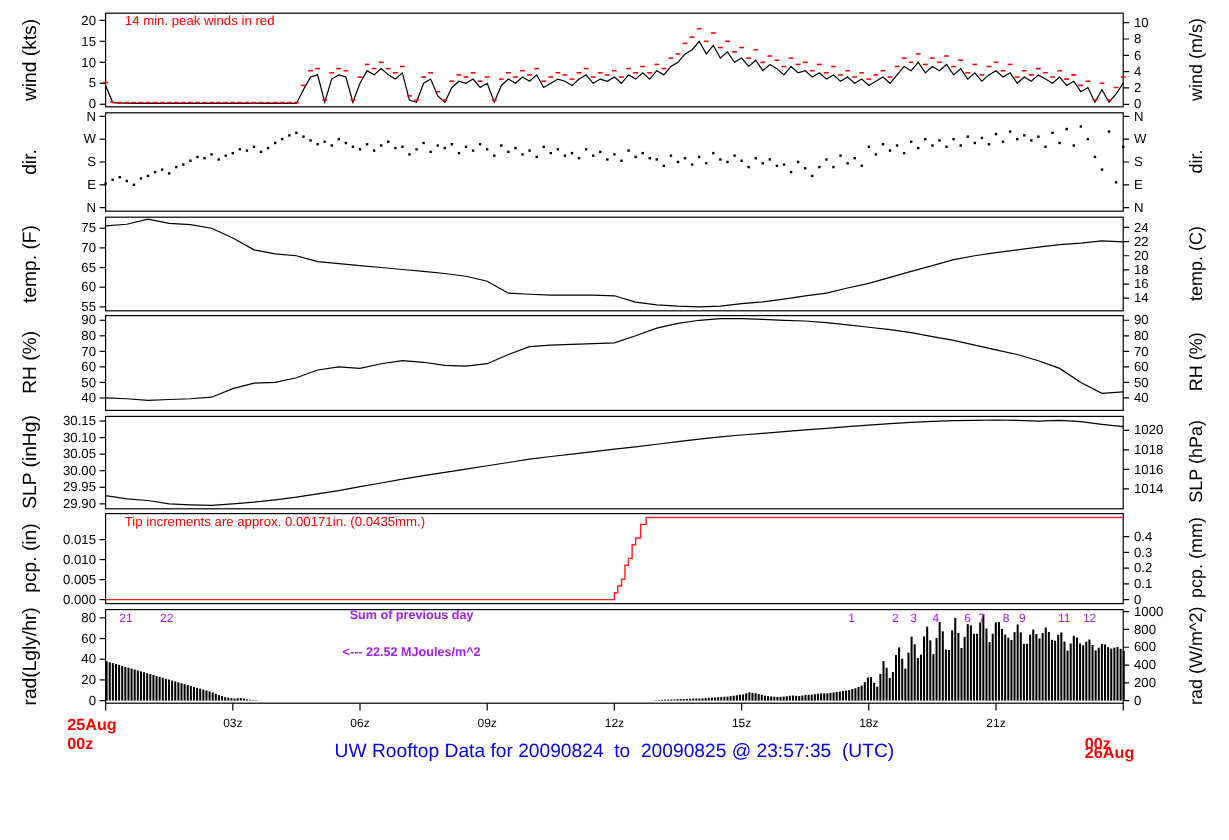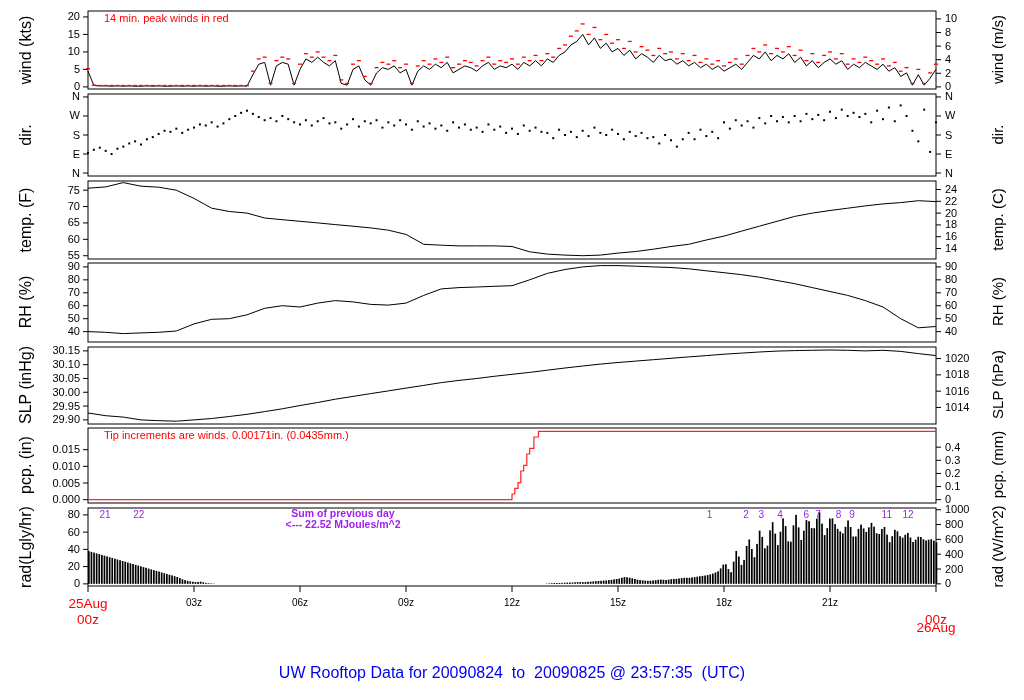--- a/index.html
+++ b/index.html
@@ -4,22 +4,22 @@
 <style>
   html,body{margin:0;padding:0;background:#ffffff;}
   body{width:1024px;height:700px;overflow:hidden;font-family:"Liberation Sans",sans-serif;position:relative;}
   #app{position:absolute;left:0;top:0;width:1024px;height:700px;}
   #plot{position:absolute;left:0;top:0;}
   .ylab{position:absolute;width:140px;text-align:center;transform:rotate(-90deg);font-size:16px;color:#000;white-space:nowrap;}
   .ylab.right{font-size:15px;}
   .note{position:absolute;font-size:11px;white-space:pre;}
   .red{color:#ff0000;}
   .purple{color:#a020f0;font-size:10.5px;font-weight:bold;}
-  .datelab{position:absolute;width:64px;text-align:center;color:#ff0000;font-size:13.5px;line-height:16px;}
-  #title{position:absolute;left:0;top:664px;width:1024px;text-align:center;color:#0000ee;font-size:16px;white-space:pre;}
+  .datelab{position:absolute;width:64px;text-align:left;color:#ff0000;font-size:13.5px;line-height:16px;font-weight:bold;}
+  #title{position:absolute;left:0;top:618px;width:1024px;text-align:center;color:#0000ee;font-size:16px;white-space:pre;}
   svg text{font-family:"Liberation Sans",sans-serif;}
 </style>
 </head>
 <body>
 
 <div id="app">
   <svg id="plot" width="1024" height="700">
       <g>
         <rect x="88" y="11" width="848" height="78" fill="none" stroke="#000000" stroke-width="1"></rect>
         <line x1="83" y1="86.90134529147983" x2="88" y2="86.90134529147983" stroke="#000000"></line>
@@ -726,23 +726,23 @@
 
   <div class="ylab right" style="left:927px;top:41px">wind (m/s)</div>
   <div class="ylab right" style="left:927px;top:126px">dir.</div>
   <div class="ylab right" style="left:927px;top:211px">temp. (C)</div>
   <div class="ylab right" style="left:927px;top:293px">RH (%)</div>
   <div class="ylab right" style="left:927px;top:376px">SLP (hPa)</div>
   <div class="ylab right" style="left:927px;top:456px">pcp. (mm)</div>
   <div class="ylab right" style="left:927px;top:538px">rad (W/m^2)</div>
 
   <div class="note red" style="left:104px;top:12px">14 min. peak winds in red</div>
-  <div class="note red" style="left:104px;top:429px">Tip increments are winds. 0.00171in. (0.0435mm.)</div>
+  <div class="note red" style="left:104px;top:429px">Tip increments are approx. 0.00171in. (0.0435mm.)</div>
   <div class="note purple" style="left:258px;top:507px;width:170px;text-align:center">Sum of previous day</div>
-  <div class="note purple" style="left:258px;top:518px;width:170px;text-align:center">&lt;--- 22.52 MJoules/m^2</div>
+  <div class="note purple" style="left:258px;top:538px;width:170px;text-align:center">&lt;--- 22.52 MJoules/m^2</div>
 
   <div class="datelab" style="left:56px;top:596px">25Aug</div>
   <div class="datelab" style="left:56px;top:612px">00z</div>
   <div class="datelab" style="left:904px;top:620px">26Aug</div>
   <div class="datelab" style="left:904px;top:612px">00z</div>
 
   <div id="title">UW Rooftop Data for 20090824  to  20090825 @ 23:57:35  (UTC)</div>
 </div>
 
 </body></html>

